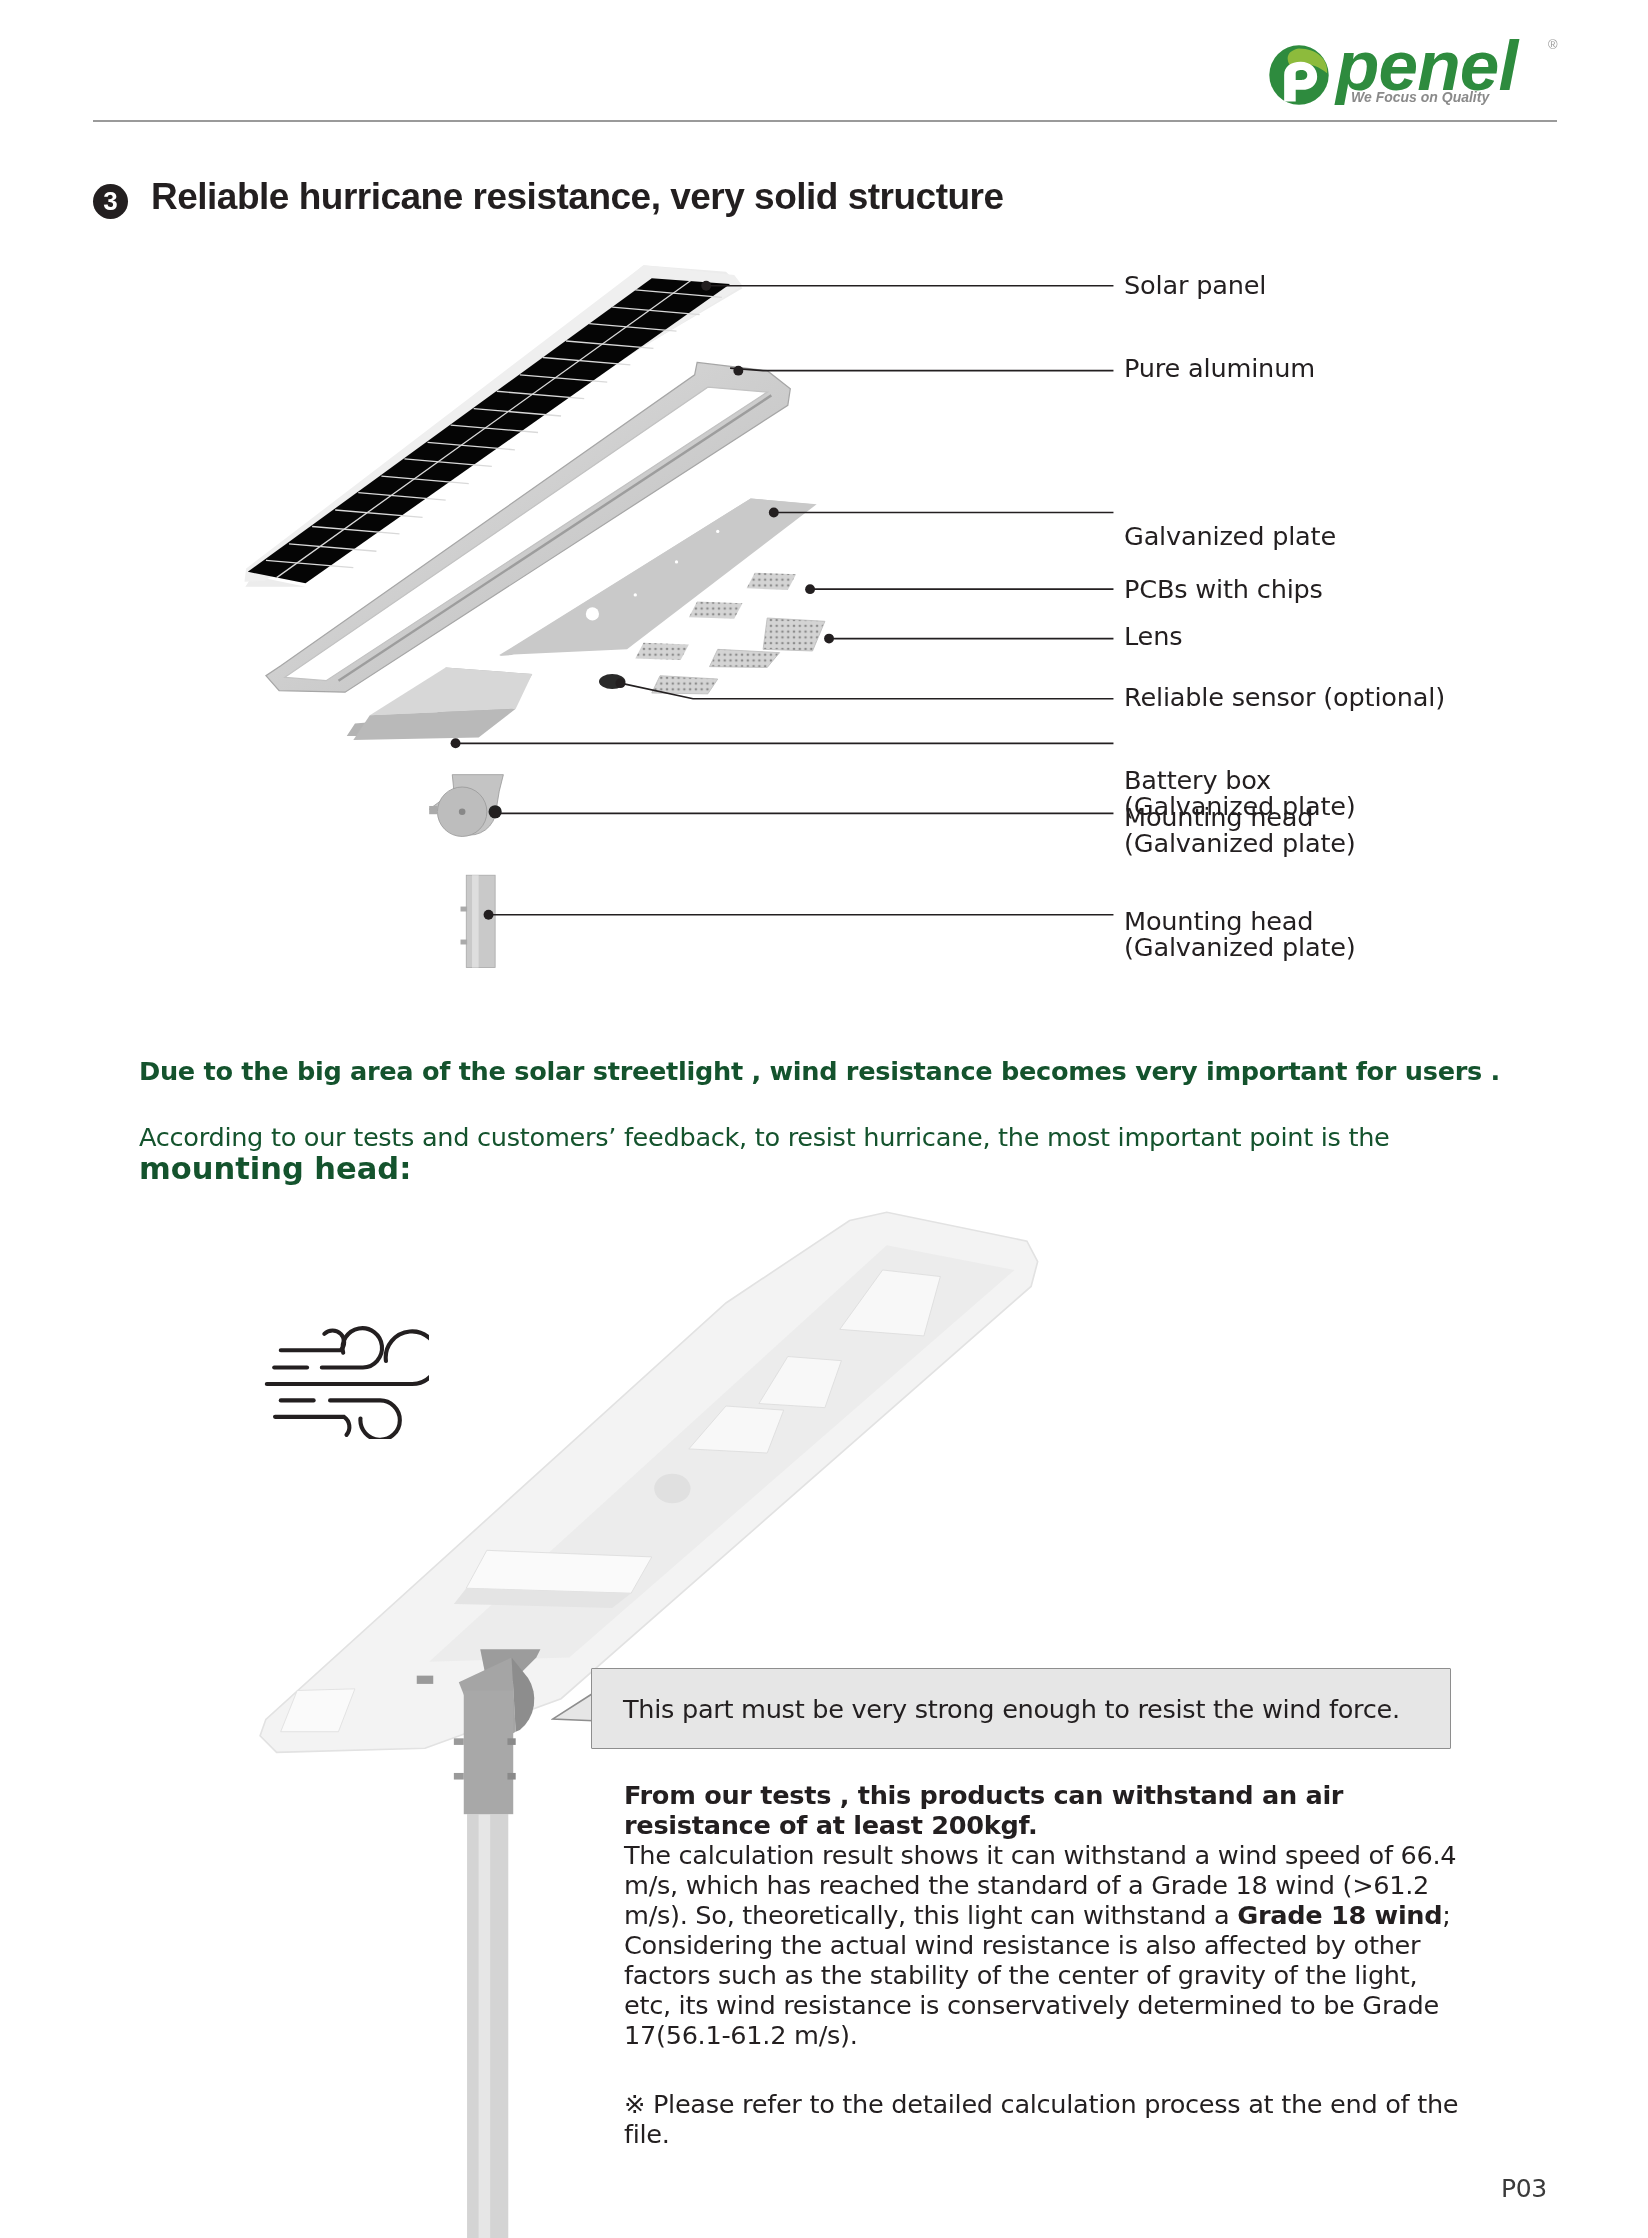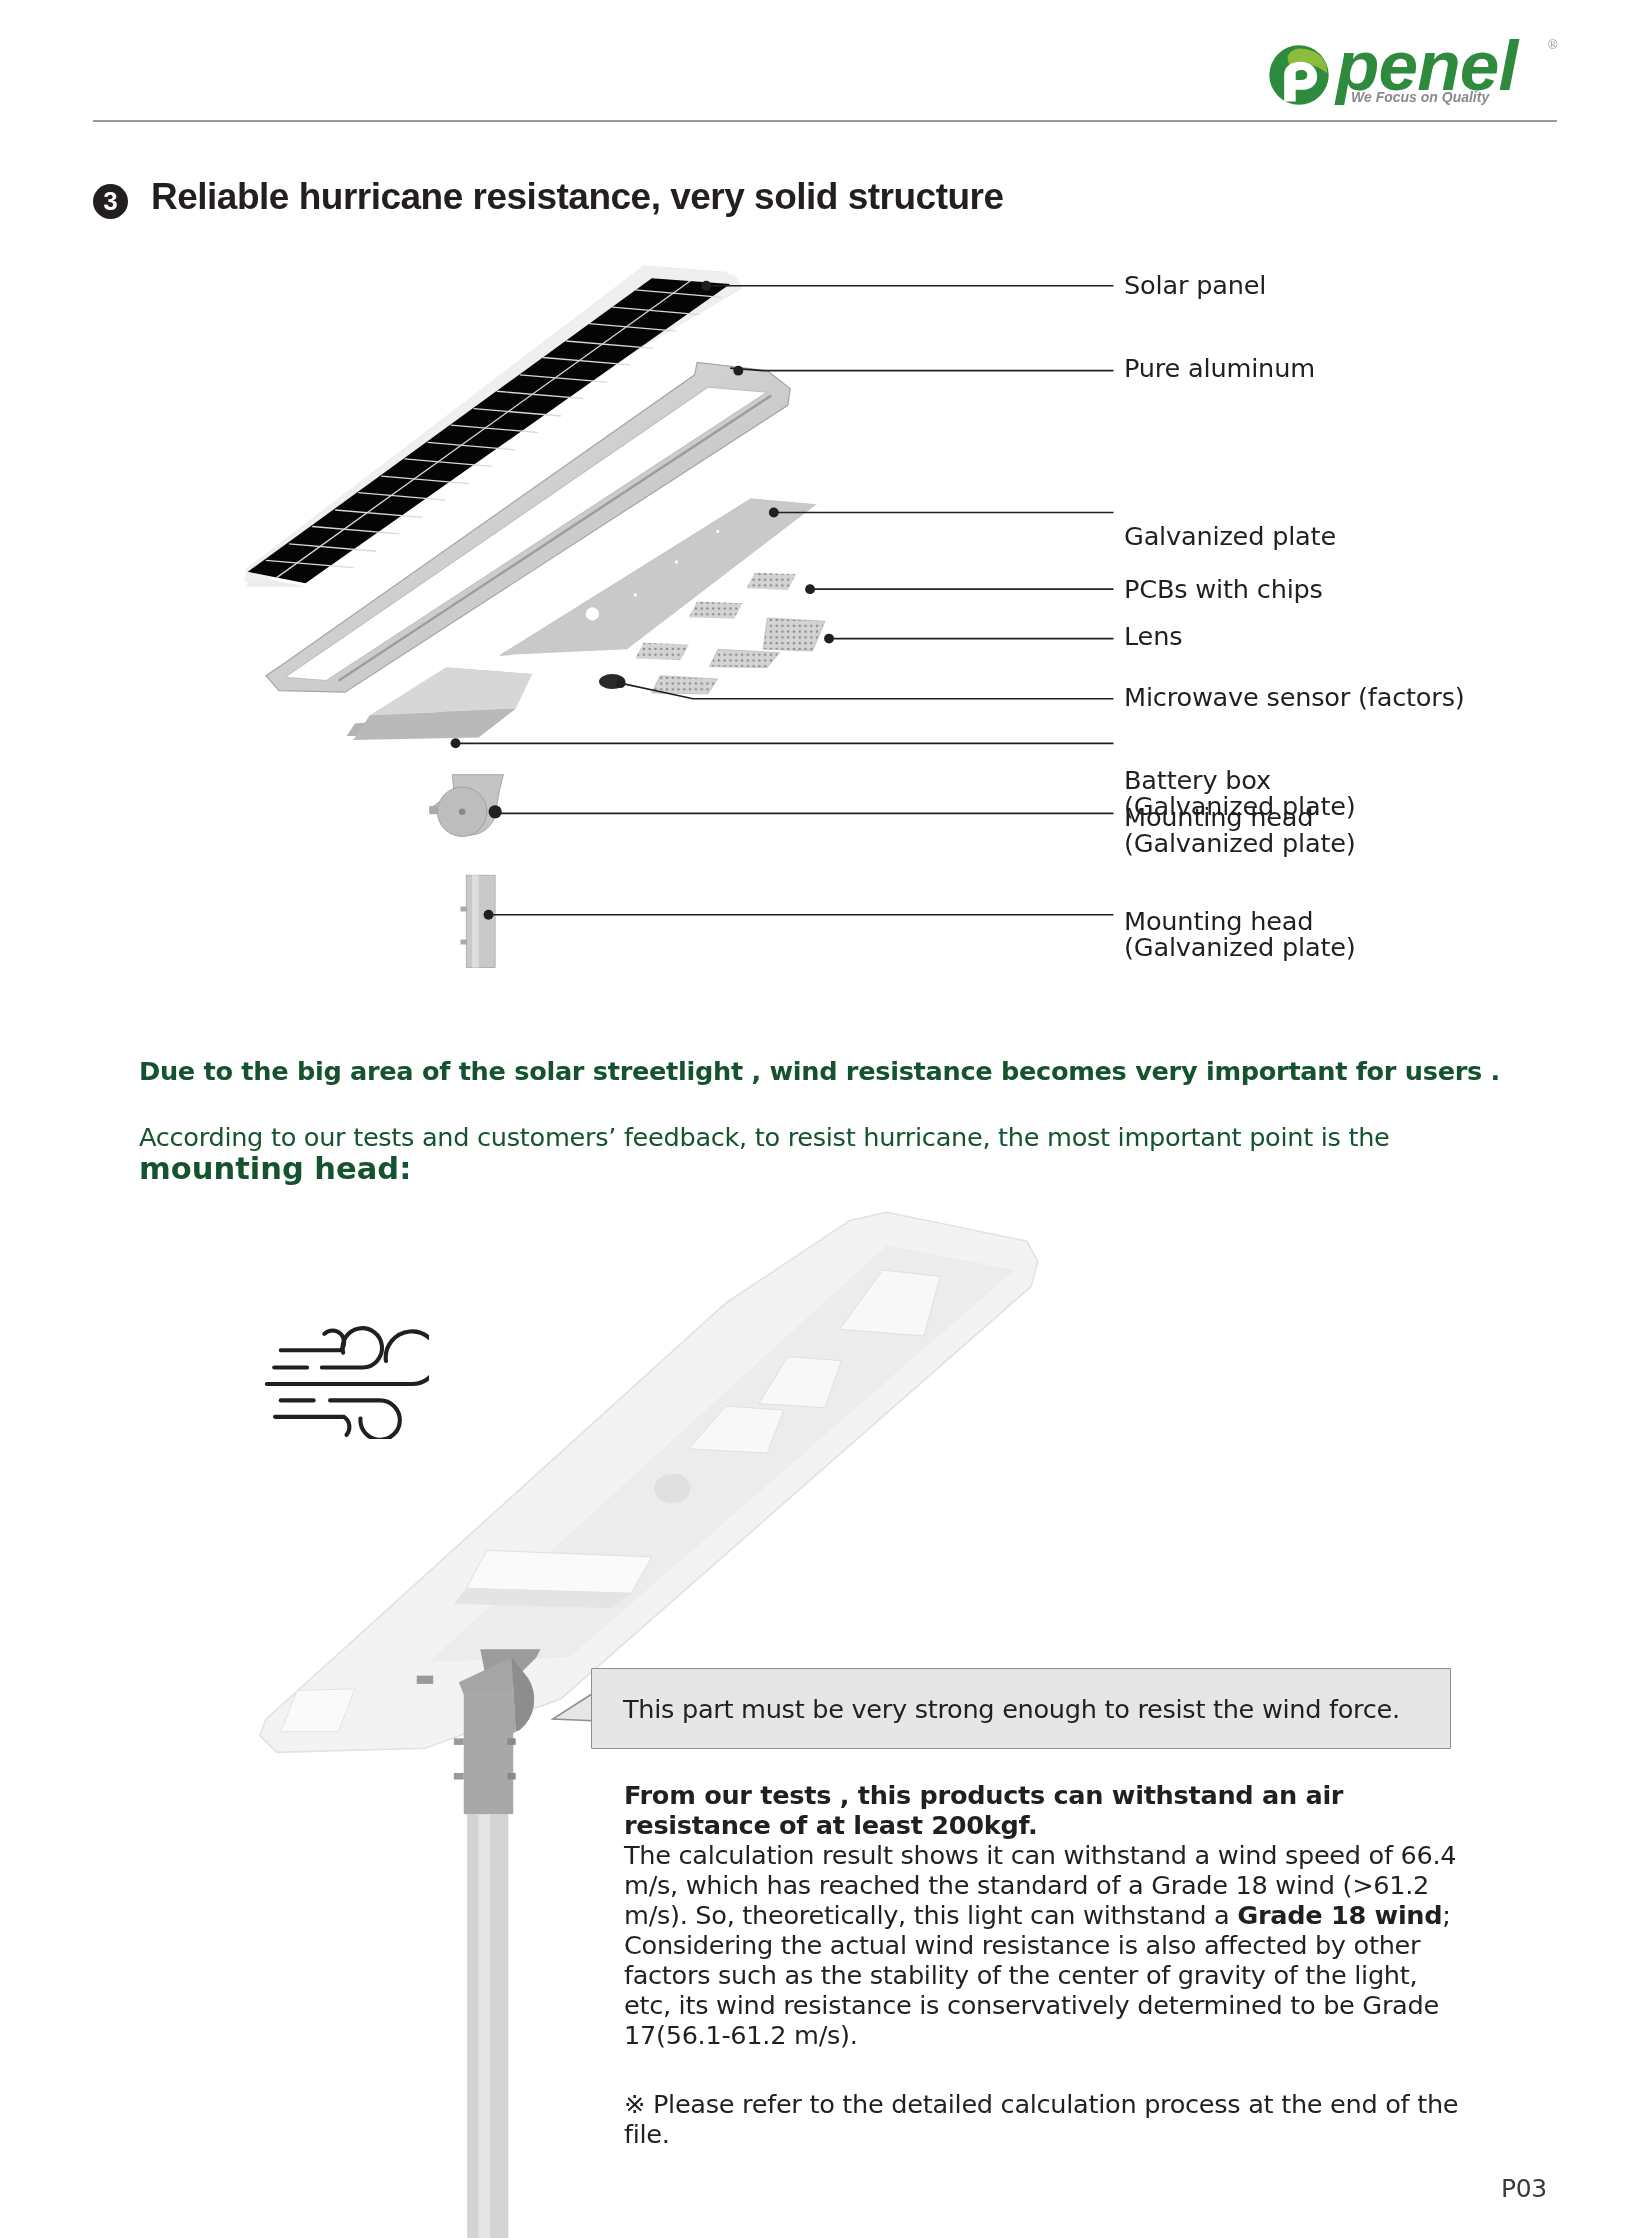--- a/index.html
+++ b/index.html
@@ -181,21 +181,21 @@
       <circle cx="600" cy="987" r="6"></circle>
       <circle cx="592" cy="1110" r="6"></circle>
     </g>
   </svg>
 
   <div class="callout-label" style="top:26px;"><span>Solar panel</span></div>
   <div class="callout-label" style="top:109px;"><span>Pure aluminum</span></div>
   <div class="callout-label" style="top:253px;margin-top:24px;"><span>Galvanized plate</span></div>
   <div class="callout-label" style="top:330px;"><span>PCBs with chips</span></div>
   <div class="callout-label" style="top:377px;"><span>Lens</span></div>
-  <div class="callout-label" style="top:438px;"><span>Microwave sensor (factors)</span></div>
+  <div class="callout-label" style="top:438px;"><span>Reliable sensor (optional)</span></div>
   <div class="callout-label" style="top:481px;margin-top:40px;">
     <span class="l1">Battery box</span><span class="l2">(Galvanized plate)</span>
   </div>
   <div class="callout-label" style="top:558px;">
     <span class="l1">Mounting head</span><span class="l2">(Galvanized plate)</span>
   </div>
   <div class="callout-label" style="top:662px;">
     <span class="l1">Mounting head</span><span class="l2">(Galvanized plate)</span>
   </div>
 </div>

